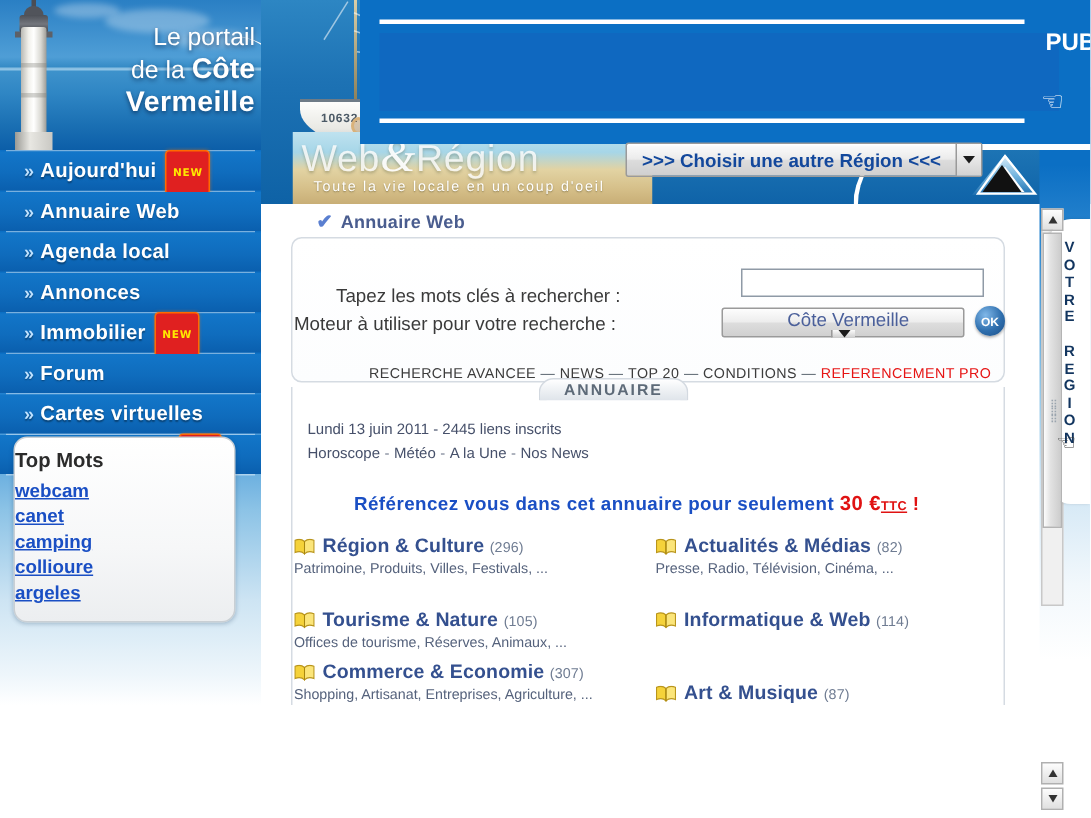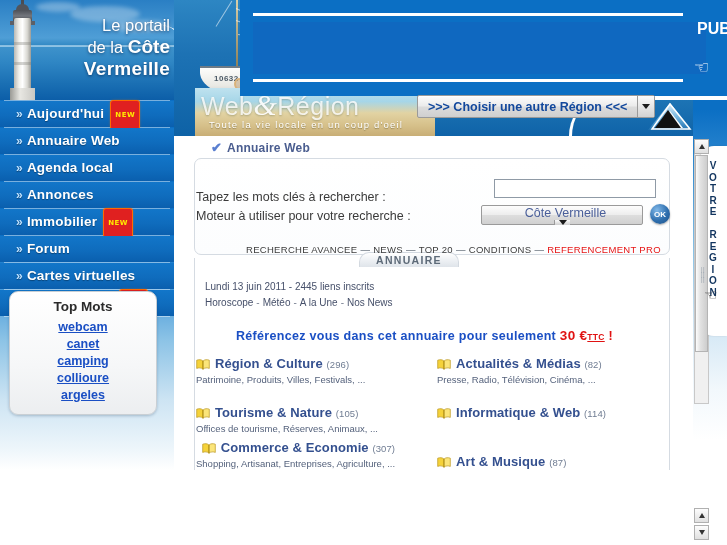--- a/index.html
+++ b/index.html
@@ -140,21 +140,20 @@
   
   .topmots {
     position: absolute;
     left: 9px; top: 291px;
     width: 148px;
     background: linear-gradient(to bottom, #ffffff 0%, #f6f7f8 60%, #eceef0 100%);
     border: 1px solid #c9cfd4;
     border-radius: 9px;
     padding: 7px 0 10px 0;
     box-shadow: 0 1px 3px rgba(0,40,80,0.25);
-    text-align: center;
   }
   .topmots-title {
     font-size: 13.5px;
     font-weight: bold;
     color: #2b2b2b;
     margin-bottom: 5px;
   }
   .topmots a {
     display: block;
     font-size: 12.5px;
@@ -438,21 +437,21 @@
     border-bottom: none;
     border-radius: 10px 10px 0 0;
     white-space:nowrap;
   }
   #cap-recherche { left: 346px; top: 24px; }
   #cap-annuaire  { left: 359px; top: 252px; }
 
   .lbl {
     position:absolute; font-size: 12.5px; color:#3a3a3a;
   }
-  #lbl-keywords { left: 196px; top: 190px; }
+  #lbl-keywords { left: 196px; top: 190px; padding-left: 28px; }
   #lbl-engine   { left: 196px; top: 209px; }
 
   .kw-input {
     position:absolute; left: 494px; top: 179px;
     width: 162px; height: 19px;
     border: 1px solid #8f9aa6;
     background: #ffffff;
     font-size: 12px;
     padding: 0 4px;
     font-family: "Liberation Sans", sans-serif;
@@ -797,21 +796,21 @@
             </svg></span><span>Tourisme &amp; Nature </span><span class="cnt">(105)</span></div>
         <div class="cat-sub">Offices de tourisme, Réserves, Animaux, ...</div>
       </div>
       <div class="cat" style="left: 241px; top: 49px; text-align: center;">
         <div class="cat-title"><span class="bookicon"><svg width="14" height="11" viewBox="0 0 14 11">
               <path d="M7 2 C5.3 0.4 2.6 0.4 0.7 1.2 L0.7 9.4 C2.6 8.6 5.3 8.6 7 10.2 Z" fill="#f5d23a" stroke="#b9951c" stroke-width="0.7"></path>
               <path d="M7 2 C8.7 0.4 11.4 0.4 13.3 1.2 L13.3 9.4 C11.4 8.6 8.7 8.6 7 10.2 Z" fill="#fbe57a" stroke="#b9951c" stroke-width="0.7"></path>
               <path d="M7 2 L7 10.2" stroke="#a8860f" stroke-width="0.7"></path>
             </svg></span><span>Informatique &amp; Web </span><span class="cnt">(114)</span></div>
       </div>
-      <div class="cat" style="left: 0px; top: 84px; text-align: right;">
+      <div class="cat" style="left: 0px; top: 84px;">
         <div class="cat-title"><span class="bookicon"><svg width="14" height="11" viewBox="0 0 14 11">
               <path d="M7 2 C5.3 0.4 2.6 0.4 0.7 1.2 L0.7 9.4 C2.6 8.6 5.3 8.6 7 10.2 Z" fill="#f5d23a" stroke="#b9951c" stroke-width="0.7"></path>
               <path d="M7 2 C8.7 0.4 11.4 0.4 13.3 1.2 L13.3 9.4 C11.4 8.6 8.7 8.6 7 10.2 Z" fill="#fbe57a" stroke="#b9951c" stroke-width="0.7"></path>
               <path d="M7 2 L7 10.2" stroke="#a8860f" stroke-width="0.7"></path>
             </svg></span><span>Commerce &amp; Economie </span><span class="cnt">(307)</span></div>
         <div class="cat-sub">Shopping, Artisanat, Entreprises, Agriculture, ...</div>
       </div>
       <div class="cat" style="left: 241px; top: 98px;">
         <div class="cat-title"><span class="bookicon"><svg width="14" height="11" viewBox="0 0 14 11">
               <path d="M7 2 C5.3 0.4 2.6 0.4 0.7 1.2 L0.7 9.4 C2.6 8.6 5.3 8.6 7 10.2 Z" fill="#f5d23a" stroke="#b9951c" stroke-width="0.7"></path>

